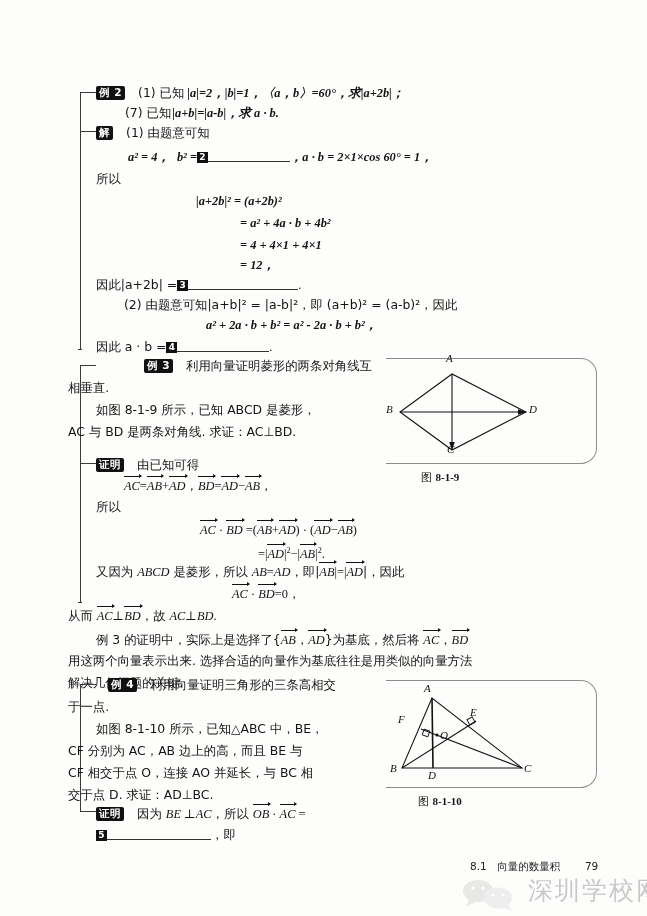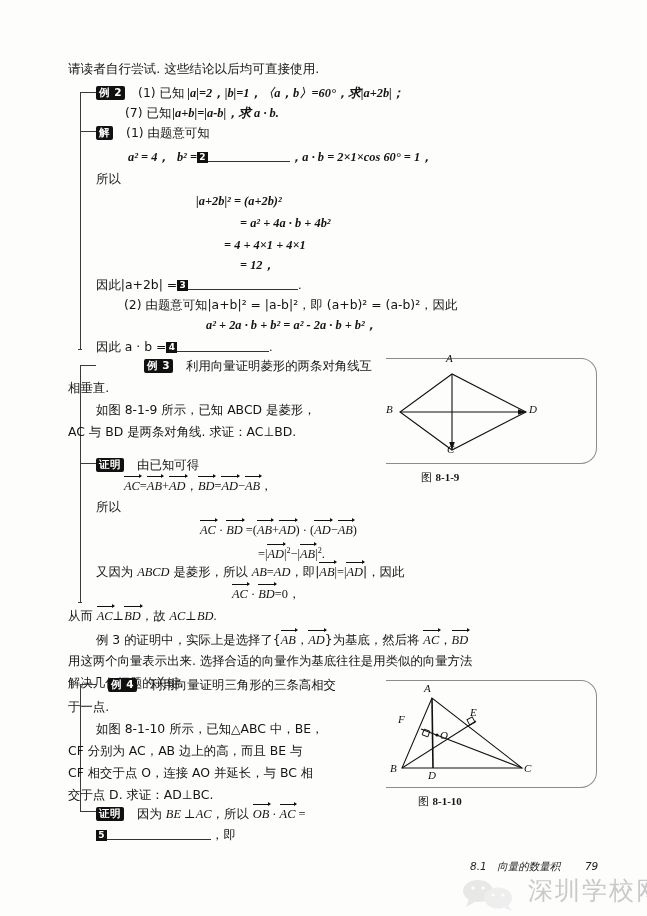--- a/index.html
+++ b/index.html
@@ -152,21 +152,20 @@
     border-top: 2px solid transparent;
     border-bottom: 2px solid transparent;
   }
   sup, sub { font-size: .66em; }
 </style>
 </head>
 <body>
 
 <div class="page">
 
-  <div class="line cn body-line" style="left:68px; top:62px;">请读者自行尝试. 这些结论以后均可直接使用.</div>
 
   <div class="vrule" style="left:80px; top:92px; height:258px;"></div>
   <div class="hrule" style="left:80px; top:92px; width:16px;"></div>
   <div class="hrule" style="left:80px; top:131px; width:16px;"></div>
   <div class="hrule" style="left:78px; top:349px; width:4px;"></div>
 
   <div class="line" style="left:96px; top:86px;">
     <span class="tag">例 2</span>
     <span class="cn" style="margin-left:10px;">(1) 已知</span><span class="mb" style="margin-left:3px;">|a|=2，|b|=1，〈a，b〉=60°，求|a+2b|；</span>
   </div>
@@ -182,21 +181,21 @@
 
   <div class="line" style="left:128px; top:150px;">
     <span class="mb">a² = 4，</span>
     <span class="mb" style="margin-left:4px;">b² =</span><span class="blanknum">2</span><span class="blankline" style="width:82px;"></span><span class="mb">，a · b = 2×1×cos 60° = 1，</span>
   </div>
 
   <div class="line cn" style="left:96px; top:172px;">所以</div>
 
   <div class="line mb" style="left:196px; top:194px;">|a+2b|² = (a+2b)²</div>
   <div class="line mb" style="left:240px; top:216px;">= a² + 4a · b + 4b²</div>
-  <div class="line mb" style="left:224px; top:238px;">= 4 + 4×1 + 4×1</div>
+  <div class="line mb" style="left:240px; top:238px;">= 4 + 4×1 + 4×1</div>
   <div class="line mb" style="left:240px; top:258px;">= 12，</div>
 
   <div class="line" style="left:96px; top:278px;">
     <span class="cn">因此|a+2b| =</span><span class="blanknum">3</span><span class="blankline" style="width:110px;"></span><span class="mn">.</span>
   </div>
 
   <div class="line cn" style="left:124px; top:298px;">(2) 由题意可知|a+b|² = |a-b|²，即 (a+b)² = (a-b)²，因此</div>
   <div class="line mb" style="left:206px; top:318px;">a² + 2a · b + b² = a² - 2a · b + b²，</div>
 
   <div class="line" style="left:96px; top:340px;">
@@ -325,21 +324,21 @@
   <div class="figlabel" style="left:440px; top:729px;">O</div>
   <div class="figlabel" style="left:390px; top:762px;">B</div>
   <div class="figlabel" style="left:428px; top:769px;">D</div>
   <div class="figlabel" style="left:524px; top:762px;">C</div>
 
   <div class="figcap" style="left:418px; top:794px;">
     <span class="cn">图</span>
     <span class="num">8-1-10</span>
   </div>
 
-  <div class="footer" style="left:470px; top:860px;font-style:italic;">
+  <div class="footer" style="left:470px; top:860px;">
     <span class="cn">8.1　向量的数量积</span>
     <span style="display:inline-block; width:18px;"></span>
     <span>79</span>
   </div>
 
   <svg class="wechat" style="left:460px; top:878px;" width="58" height="34" viewBox="0 0 58 34">
     <g fill="#b9b9b9">
       <ellipse cx="18" cy="13" rx="15" ry="11"></ellipse>
       <polygon points="9,21 6,29 15,24"></polygon>
       <ellipse cx="38" cy="20" rx="14" ry="10.5" fill="#cfcfcf"></ellipse>

